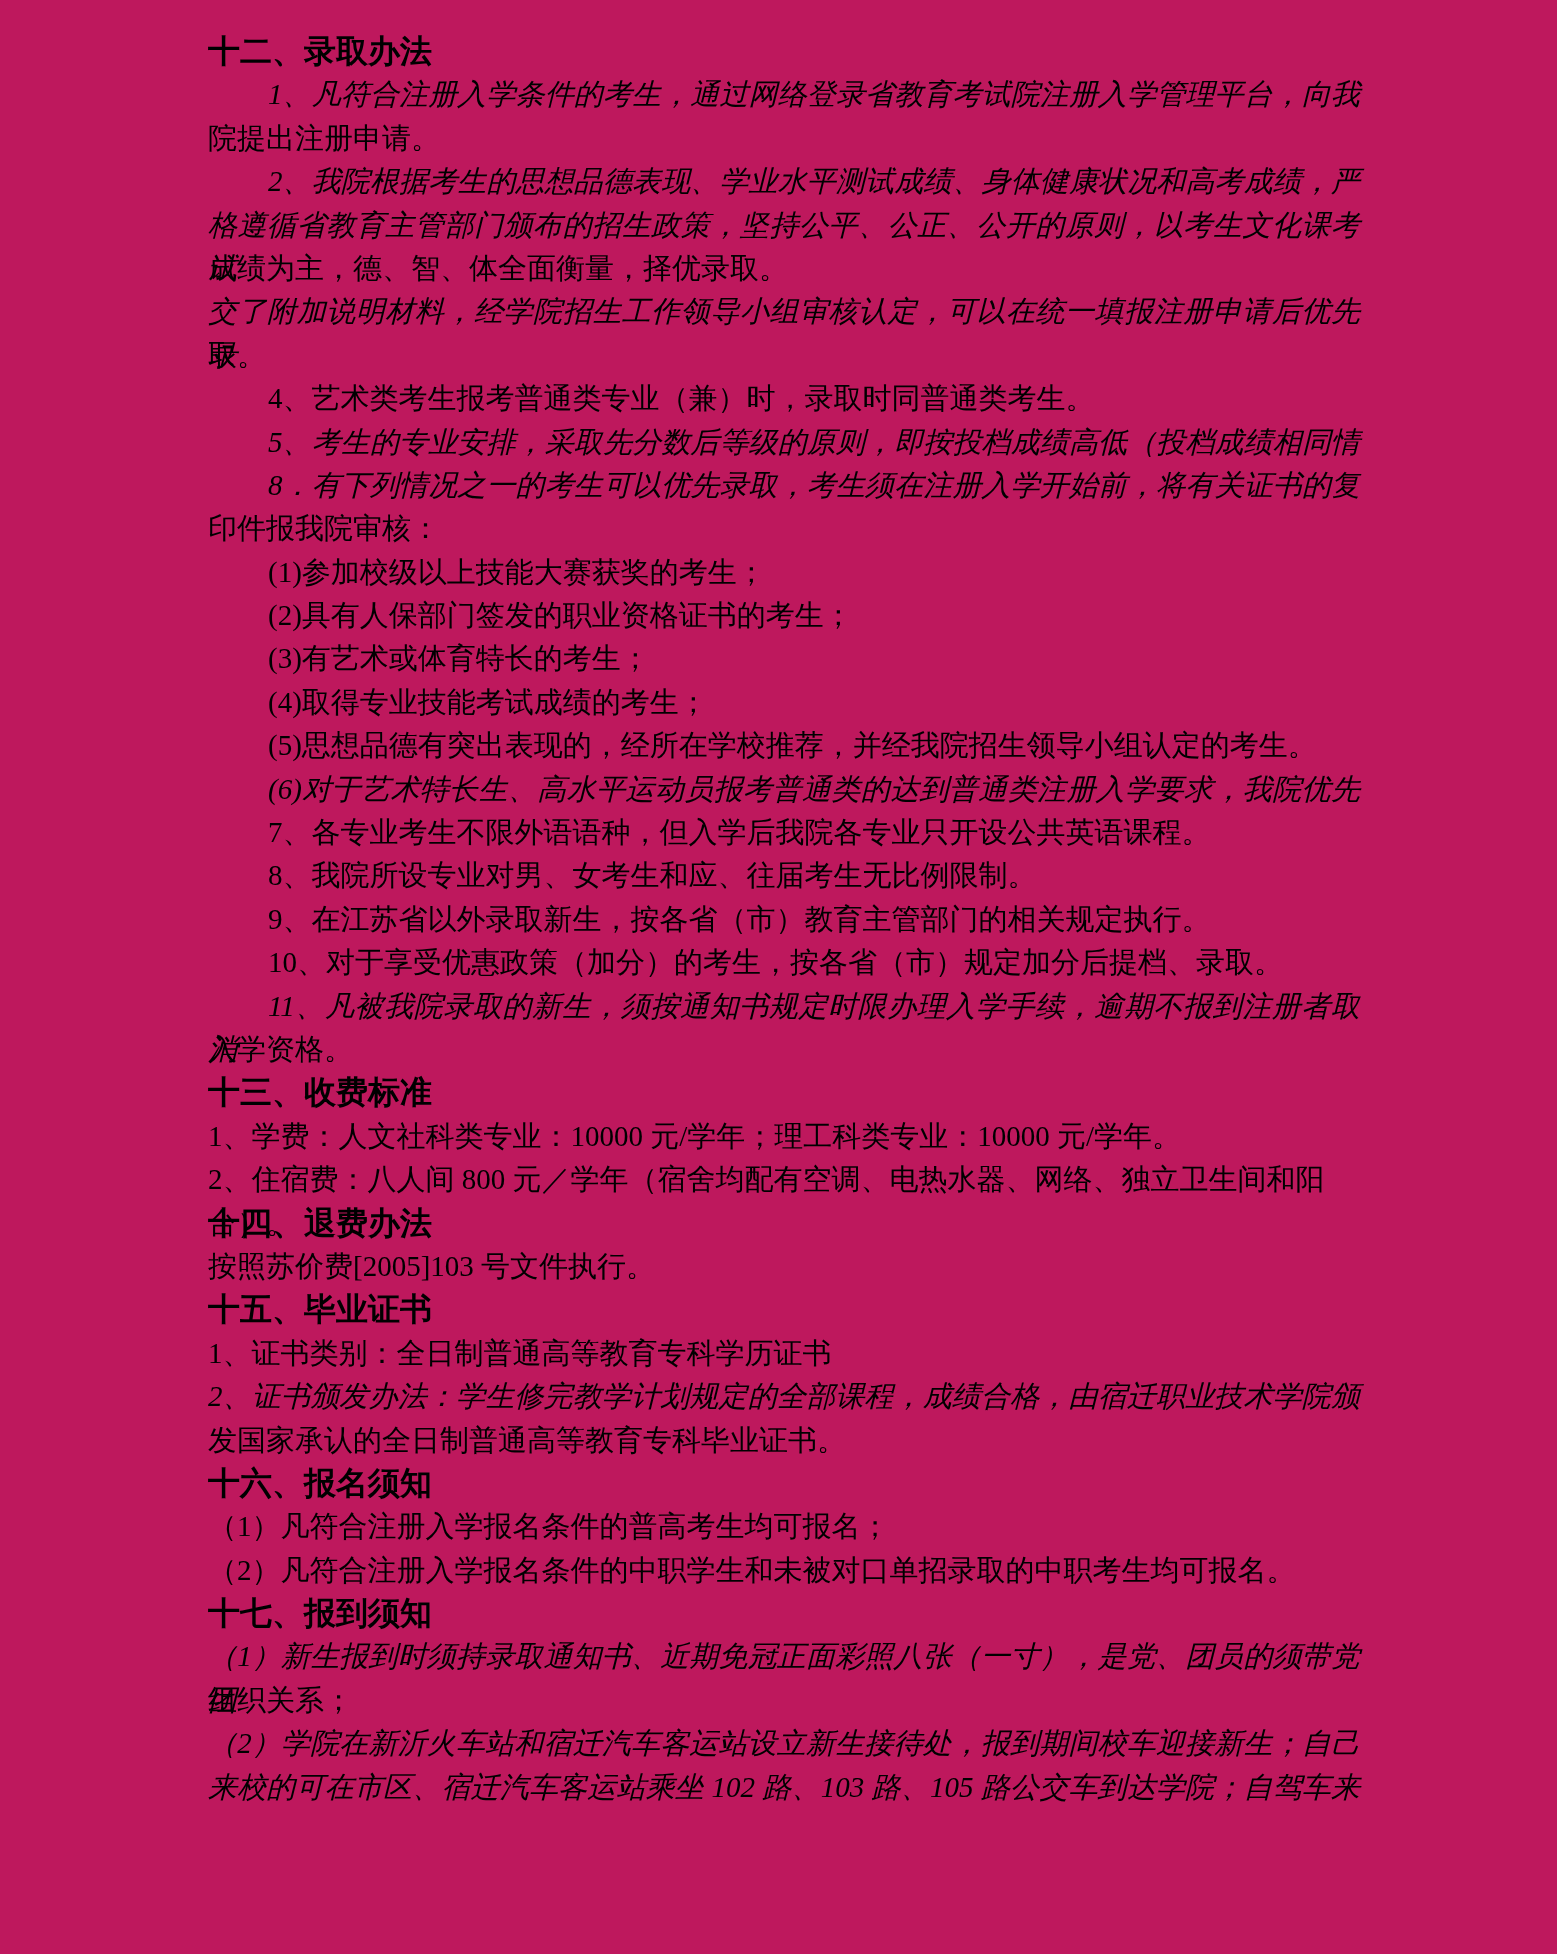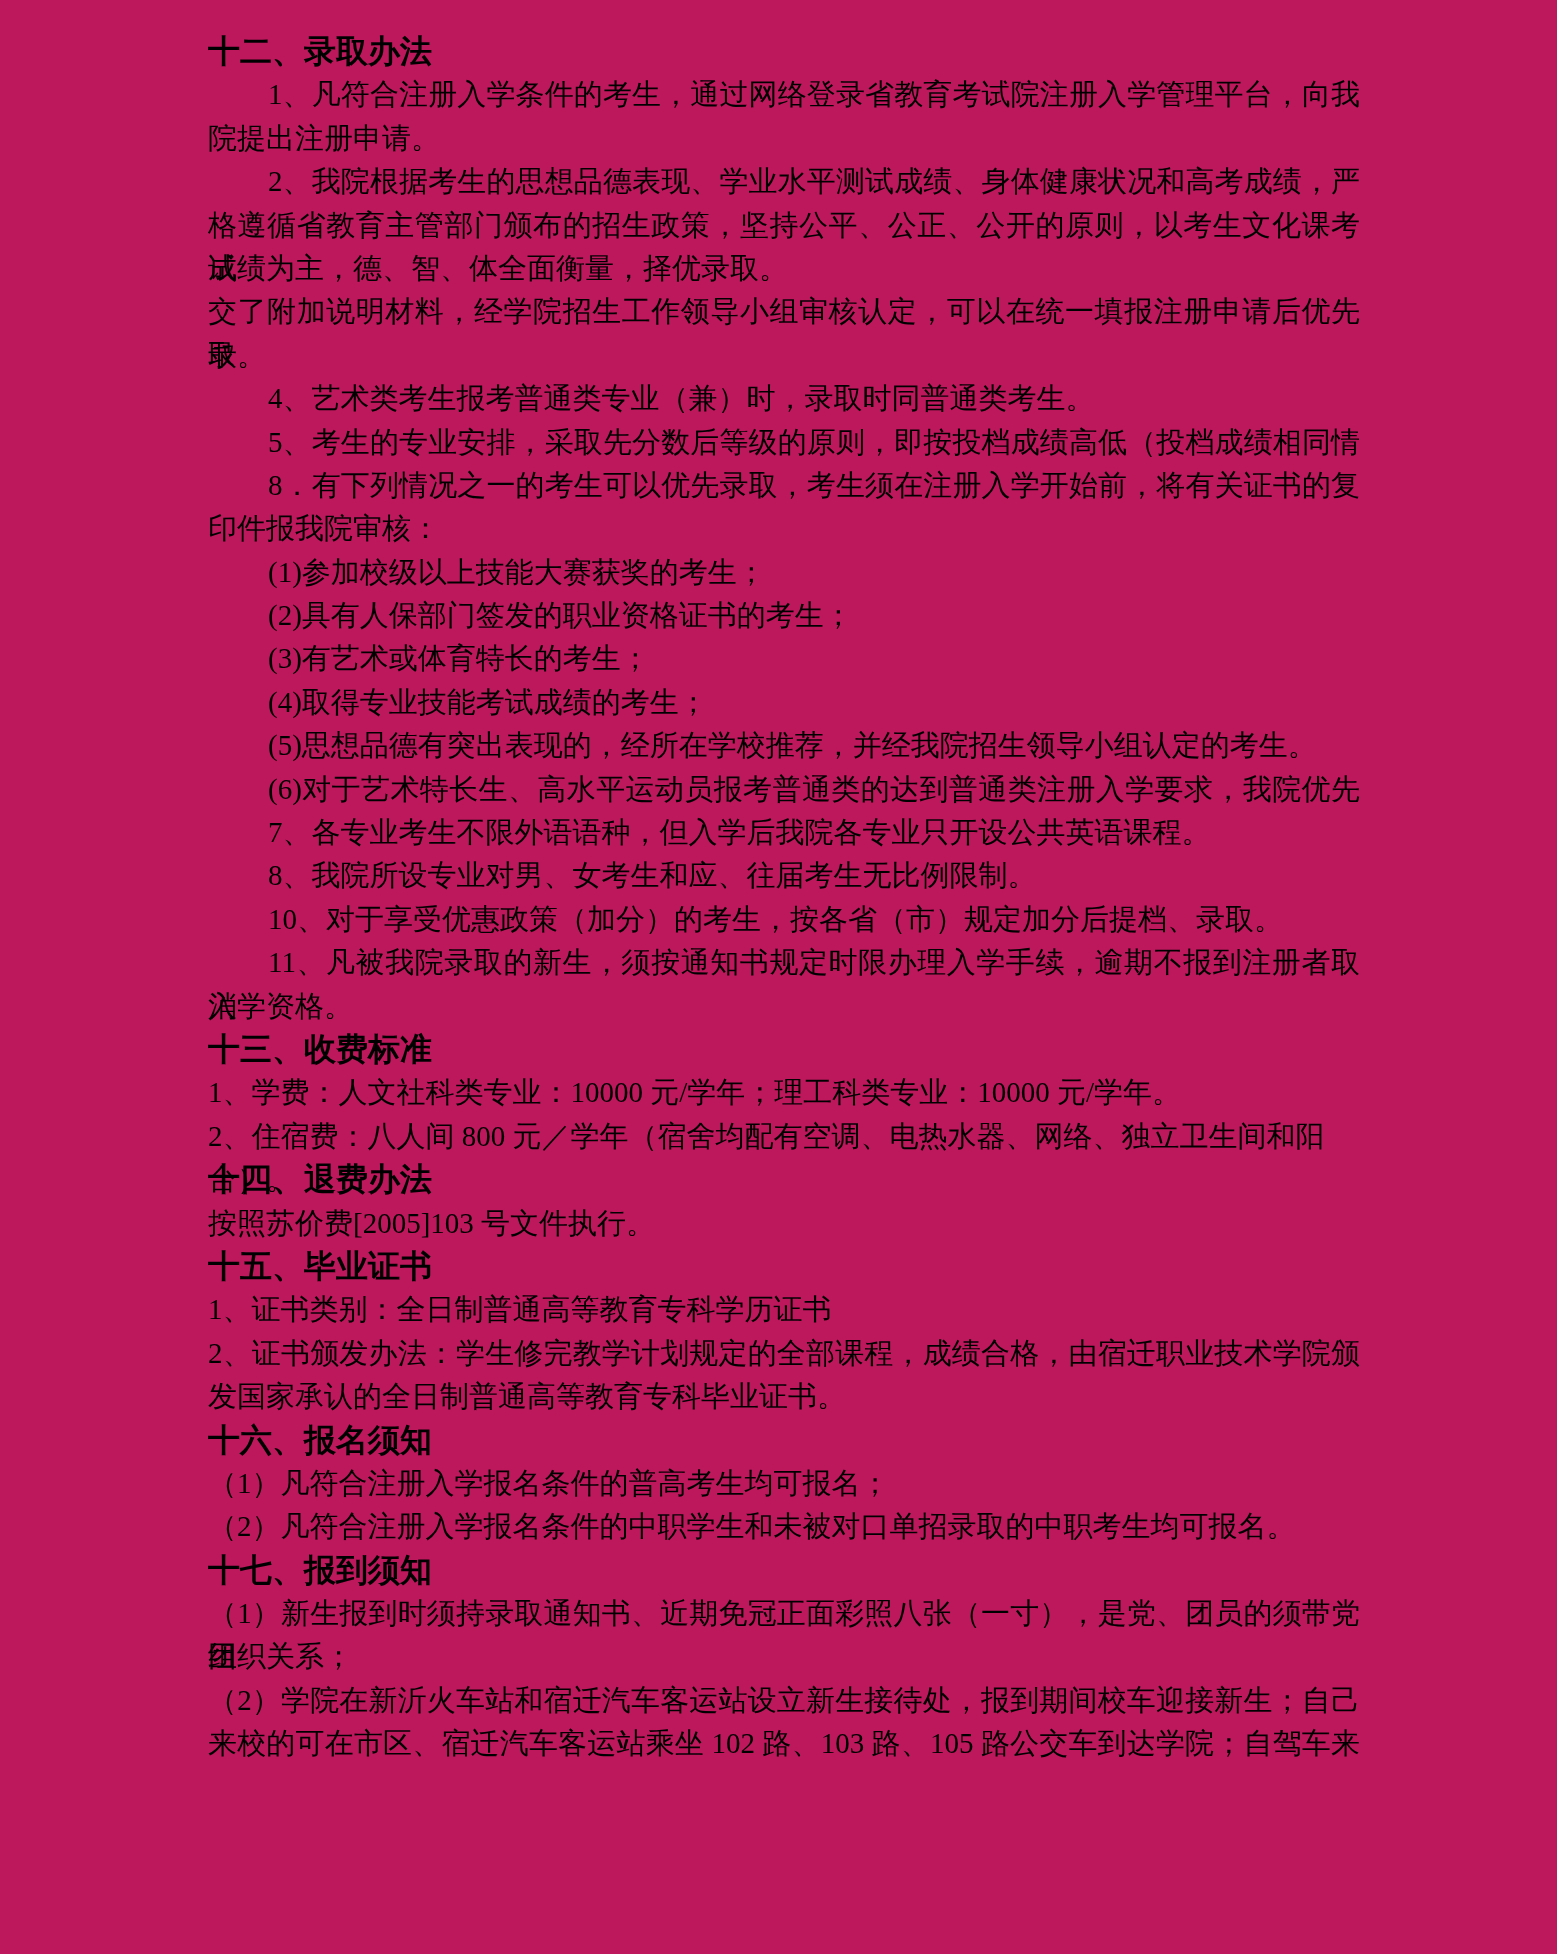--- a/index.html
+++ b/index.html
@@ -29,20 +29,21 @@
     text-align: left;
     white-space: normal;
     overflow: visible;
   }
   .line.indent {
     text-indent: 60px;
   }
   .line.fill {
     text-align: justify;
     text-align-last: justify;
+    font-style: italic;
   }
   .line.heading {
     font-family: "Liberation Sans", "DejaVu Sans", sans-serif;
     font-weight: 700;
     font-size: 32px;
   }
 </style>
 </head>
 <body>
 
@@ -61,20 +62,21 @@
       <div class="line indent fill">8．有下列情况之一的考生可以优先录取，考生须在注册入学开始前，将有关证书的复</div>
       <div class="line flush">印件报我院审核：</div>
       <div class="line indent">(1)参加校级以上技能大赛获奖的考生；</div>
       <div class="line indent">(2)具有人保部门签发的职业资格证书的考生；</div>
       <div class="line indent">(3)有艺术或体育特长的考生；</div>
       <div class="line indent">(4)取得专业技能考试成绩的考生；</div>
       <div class="line indent">(5)思想品德有突出表现的，经所在学校推荐，并经我院招生领导小组认定的考生。</div>
       <div class="line indent fill">(6)对于艺术特长生、高水平运动员报考普通类的达到普通类注册入学要求，我院优先</div>
       <div class="line indent">7、各专业考生不限外语语种，但入学后我院各专业只开设公共英语课程。</div>
       <div class="line indent">8、我院所设专业对男、女考生和应、往届考生无比例限制。</div>
+      <div class="line indent">9、在江苏省以外录取新生，按各省（市）教育主管部门的相关规定执行。</div>
       <div class="line indent">10、对于享受优惠政策（加分）的考生，按各省（市）规定加分后提档、录取。</div>
       <div class="line indent fill">11、凡被我院录取的新生，须按通知书规定时限办理入学手续，逾期不报到注册者取消</div>
       <div class="line flush">入学资格。</div>
       <div class="line heading">十三、收费标准</div>
       <div class="line flush">1、学费：人文社科类专业：10000 元/学年；理工科类专业：10000 元/学年。</div>
       <div class="line flush">2、住宿费：八人间 800 元／学年（宿舍均配有空调、电热水器、网络、独立卫生间和阳台）。</div>
       <div class="line heading">十四、退费办法</div>
       <div class="line flush">按照苏价费[2005]103 号文件执行。</div>
       <div class="line heading">十五、毕业证书</div>
       <div class="line flush">1、证书类别：全日制普通高等教育专科学历证书</div>

